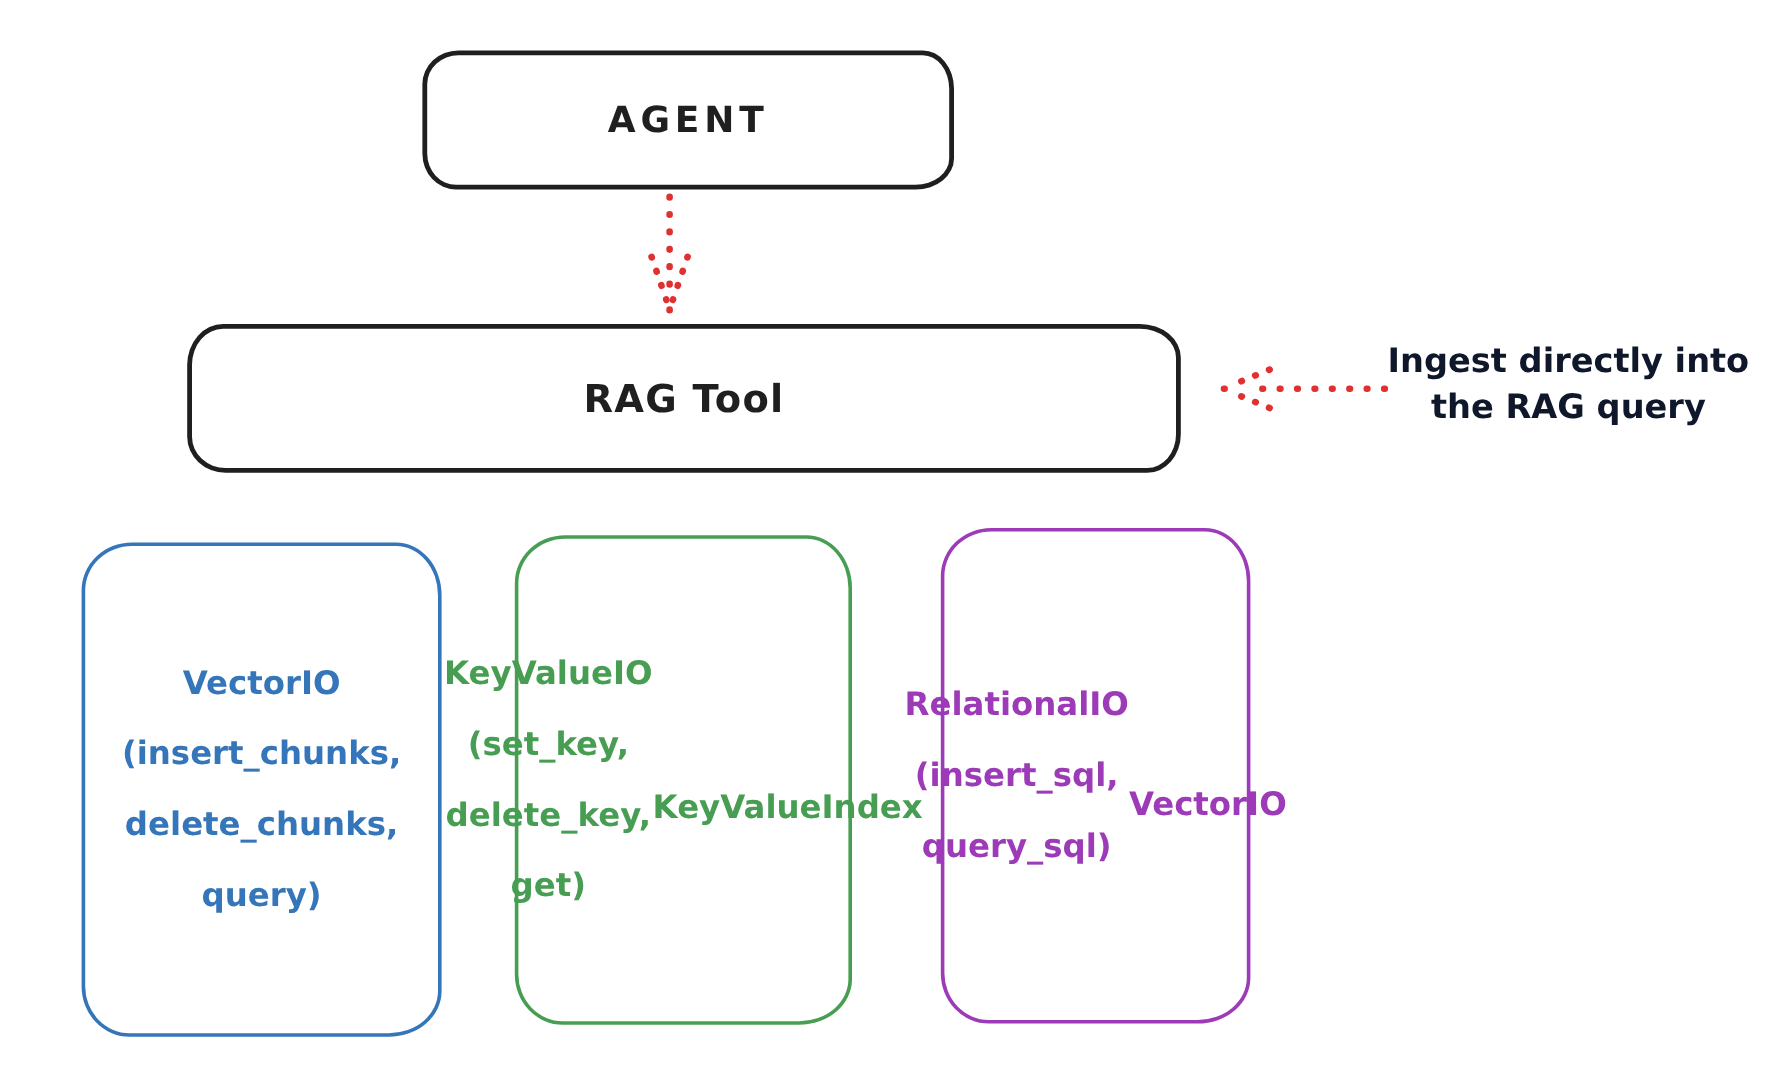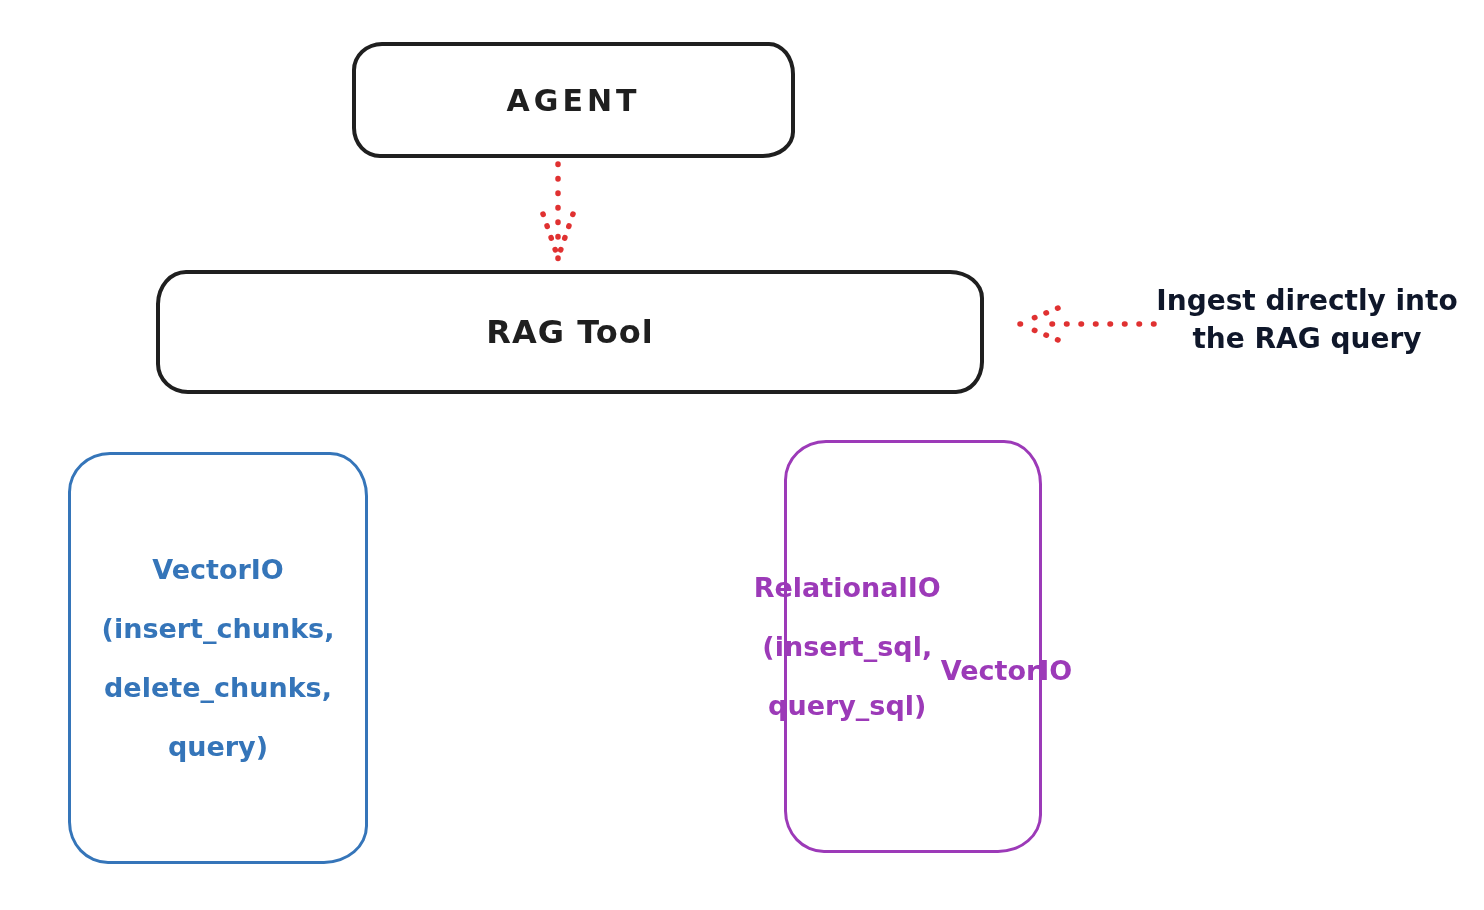--- a/index.html
+++ b/index.html
@@ -105,20 +105,26 @@
     <div>the RAG query</div>
   </div>
 
   <div class="box store store-vector">
     <div class="sig">VectorIO
 (insert_chunks,
 delete_chunks,
 query)</div>
   </div>
 
+  <div class="box store store-keyvalue">
+    <div class="sig">KeyValueIO
+(set_key,
+delete_key, get)</div>
+    <div class="idx">KeyValueIndex</div>
+  </div>
 
   <div class="box store store-relational">
     <div class="sig">RelationalIO
 (insert_sql,
 query_sql)</div>
     <div class="idx">VectorIO</div>
   </div>
 
 </div>
 

